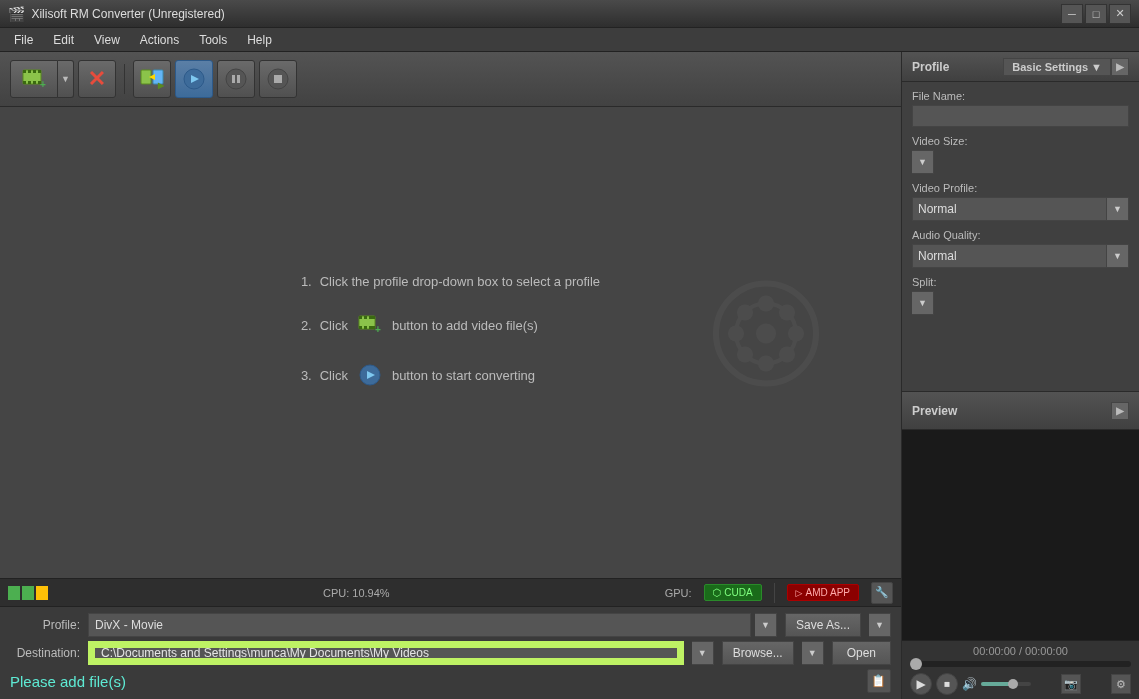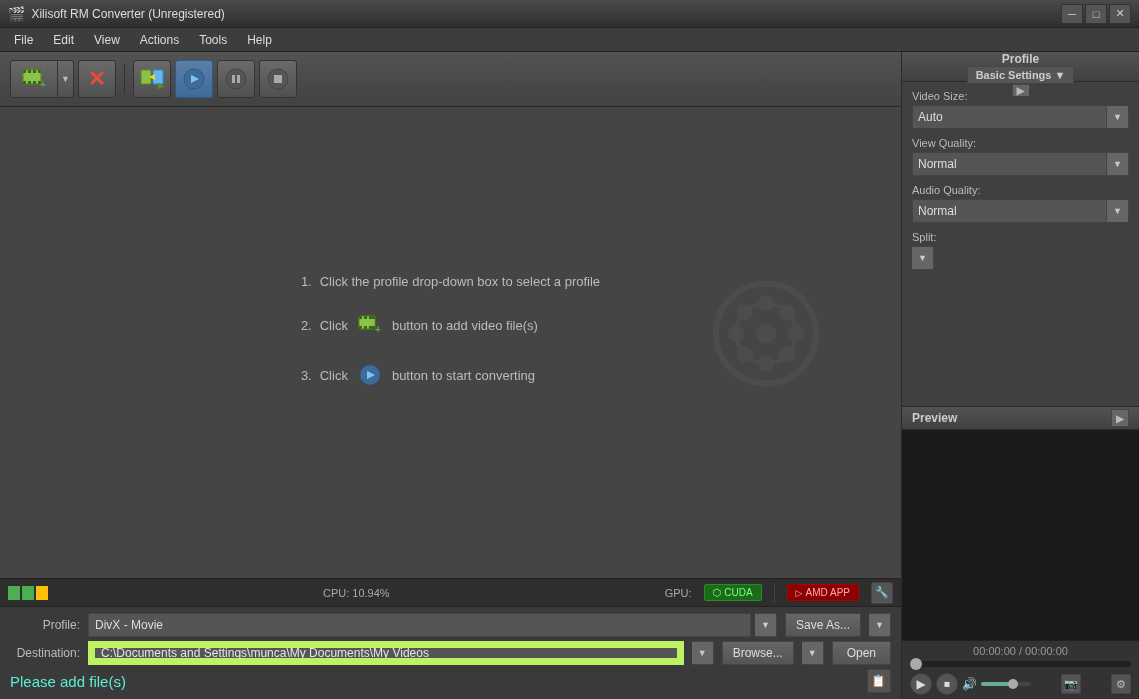--- a/index.html
+++ b/index.html
@@ -145,39 +145,38 @@
     .panel-header {
       background: linear-gradient(to bottom, #535353, #404040);
       height: 30px;
       display: flex;
       align-items: center;
       padding: 0 10px;
       border-bottom: 1px solid #2a2a2a;
       font-size: 12px;
       font-weight: bold;
       color: #ccc;
-      flex-direction: column;
     }
     .panel-header-title { flex: 1; }
     .panel-tab { font-size: 11px; color: #ccc; padding: 2px 8px; background: #555; border: 1px solid #444; cursor: pointer; display: flex; align-items: flex-start; gap: 3px; }
     .expand-btn { width: 18px; height: 18px; background: #666; border: 1px solid #444; cursor: pointer; display: flex; align-items: center; justify-content: center; color: #bbb; font-size: 10px; }
 
     
     .settings-area { padding: 8px 10px; flex: 1; }
     .field-group { margin-bottom: 8px; }
     .field-label { font-size: 11px; color: #bbb; margin-bottom: 3px; }
     .field-input { width: 100%; background: #555; border: 1px solid #444; color: #ddd; padding: 2px 5px; font-size: 12px; height: 22px; }
     .field-select-wrap { display: flex; width: 100%; }
     .field-select { flex: 1; background: #555; border: 1px solid #444; color: #ddd; padding: 2px 5px; font-size: 12px; height: 24px; appearance: none; }
     .field-arrow { width: 22px; height: 24px; background: #666; border: 1px solid #444; border-left: none; cursor: pointer; display: flex; align-items: center; justify-content: center; color: #ccc; font-size: 9px; }
 
     
     .preview-header {
       background: linear-gradient(to bottom, #535353, #404040);
-      height: 24px;
+      height: 39px;
       display: flex;
       align-items: center;
       padding: 0 10px;
       border-top: 1px solid #2a2a2a;
       border-bottom: 1px solid #2a2a2a;
       font-size: 12px;
       font-weight: bold;
       color: #ccc;
     }
     .preview-area {
@@ -404,35 +403,34 @@
       <span class="panel-header-title">Profile</span>
       <div class="panel-tab">
         <span>Basic Settings</span>
         <span>▼</span>
       </div>
       <div class="expand-btn">▶</div>
     </div>
 
     <div class="settings-area">
 
+      <div class="field-group">
+        <div class="field-label">File Name:</div>
+        <input class="field-input" type="text" value="" style="">
+      </div>
 
       <div class="field-group">
         <div class="field-label">Video Size:</div>
         <div class="field-select-wrap">
-          <select class="field-select">
-            <option>Auto</option>
-            <option>320x240</option>
-            <option>640x480</option>
-          </select>
           <div class="field-arrow">▼</div>
         </div>
       </div>
 
       <div class="field-group">
-        <div class="field-label">View Quality:</div>
+        <div class="field-label">Video Profile:</div>
         <div class="field-select-wrap">
           <select class="field-select">
             <option>Normal</option>
             <option>High</option>
             <option>Low</option>
           </select>
           <div class="field-arrow">▼</div>
         </div>
       </div>
 

